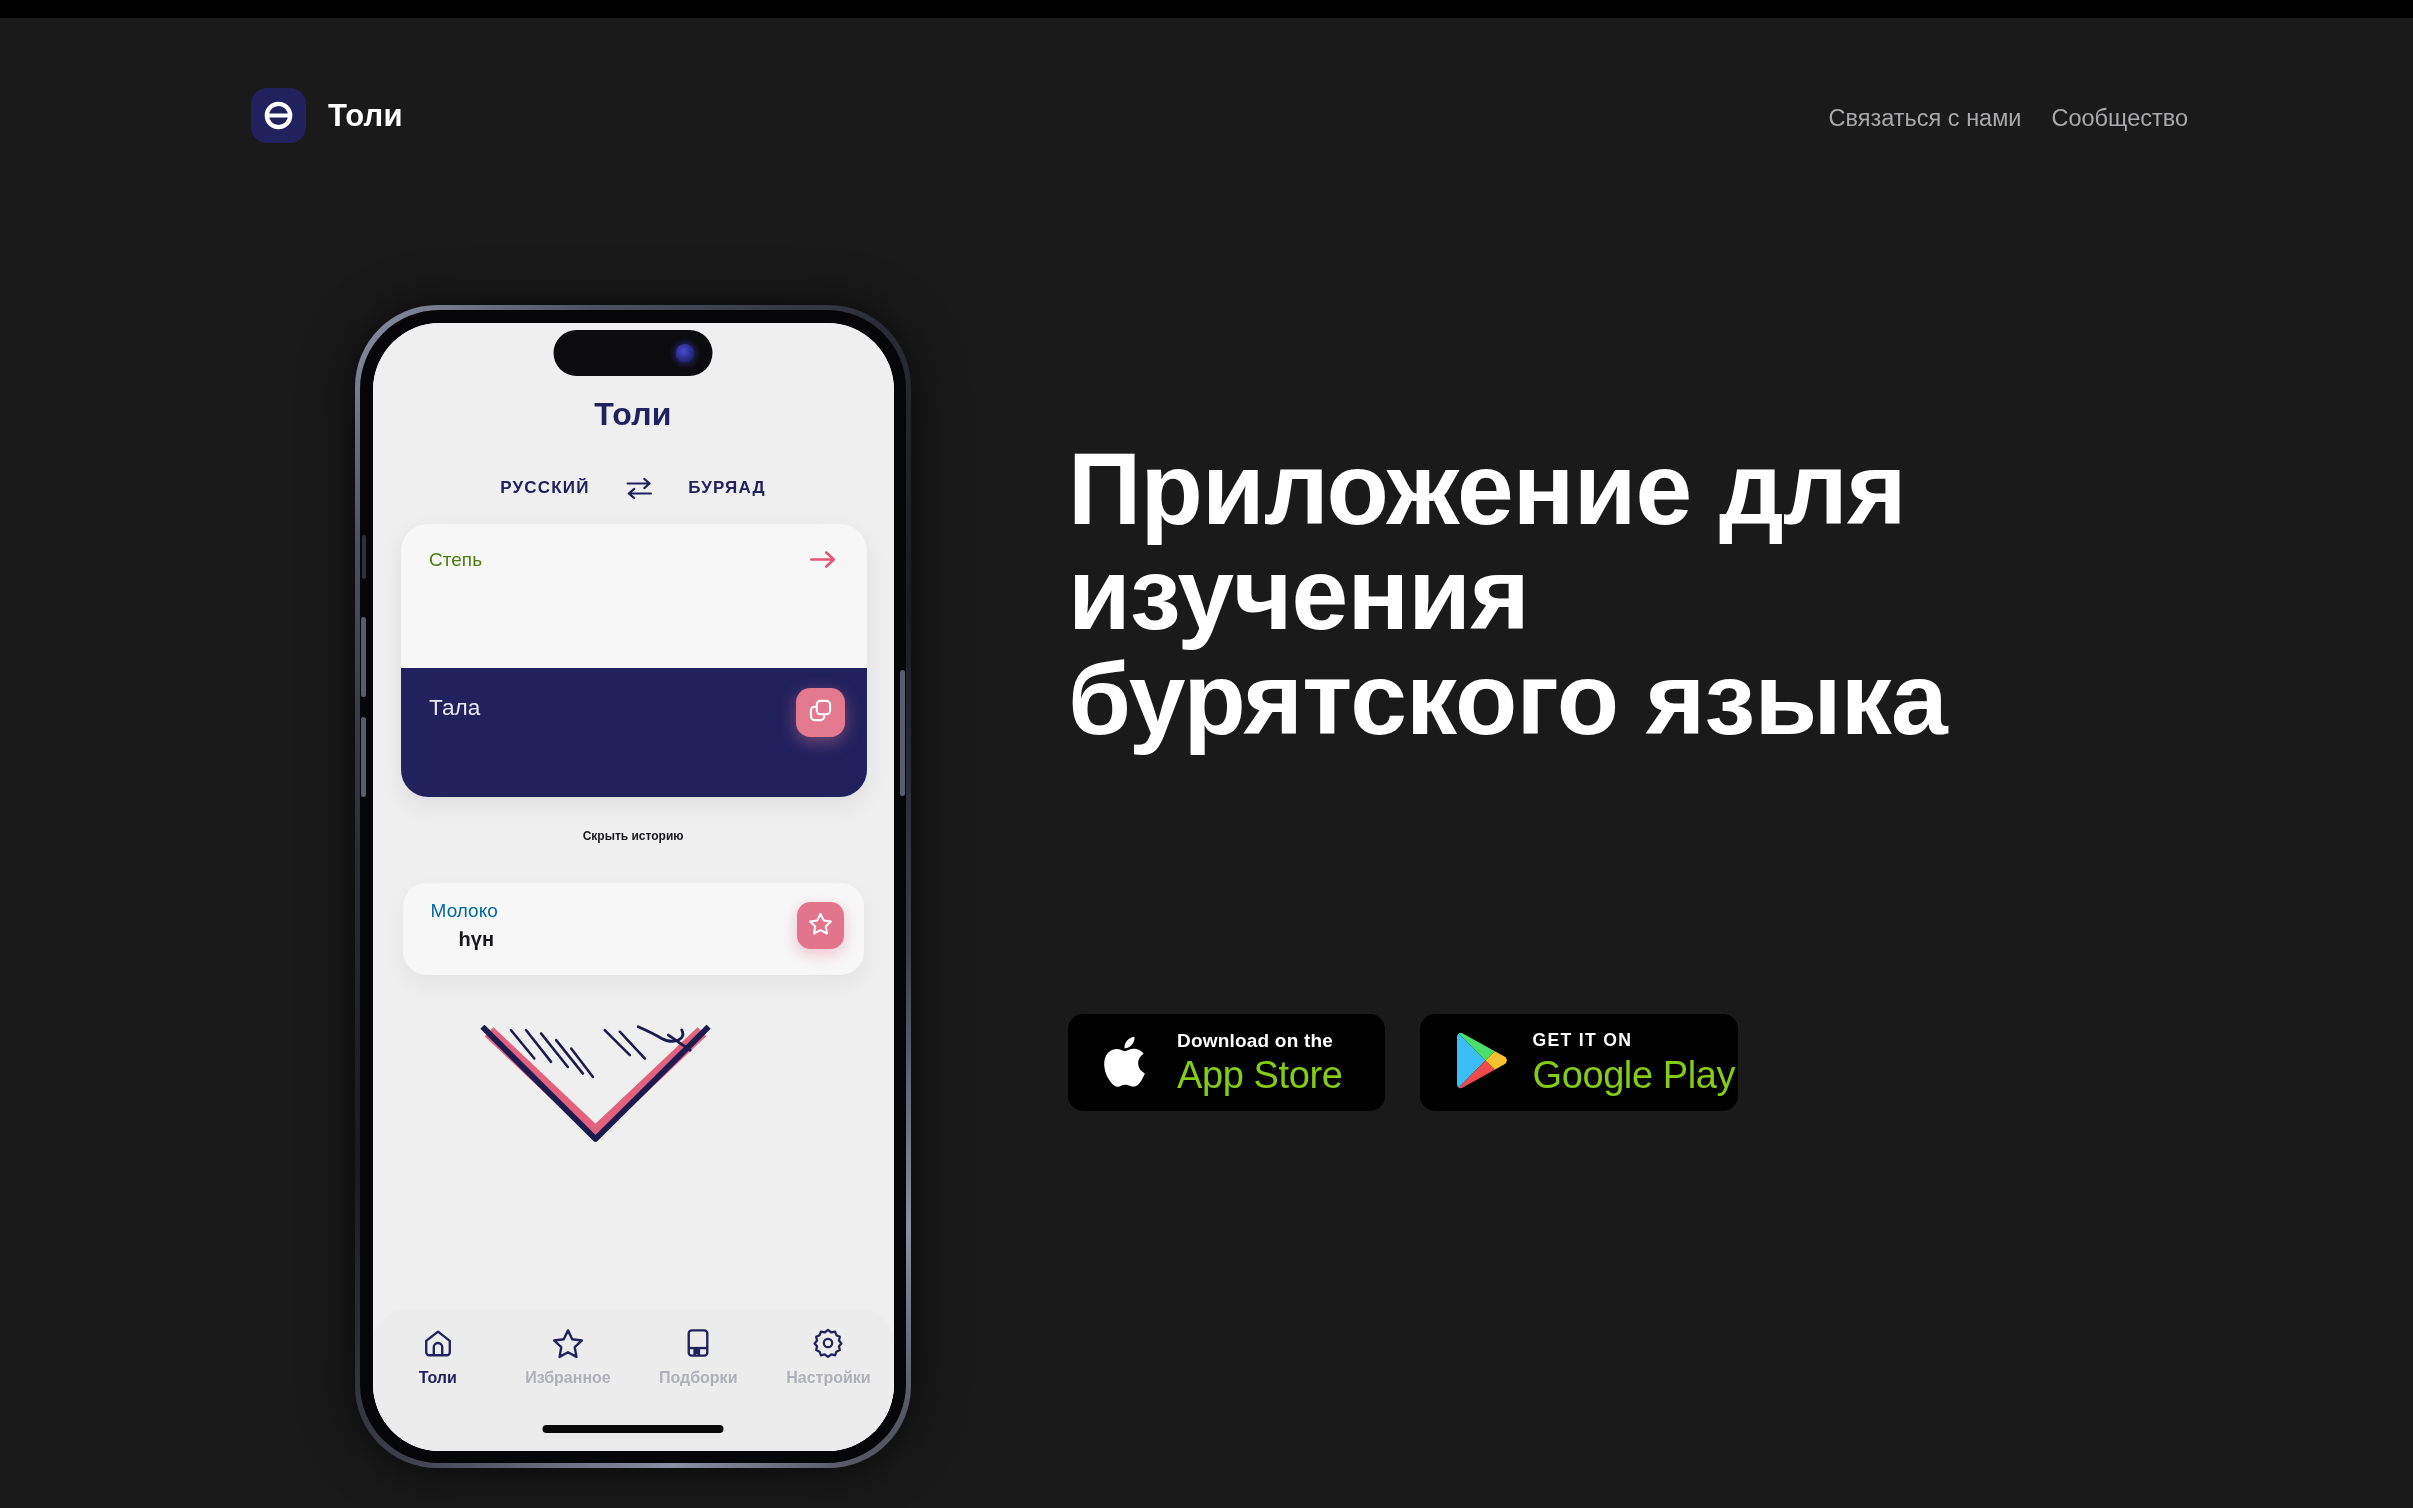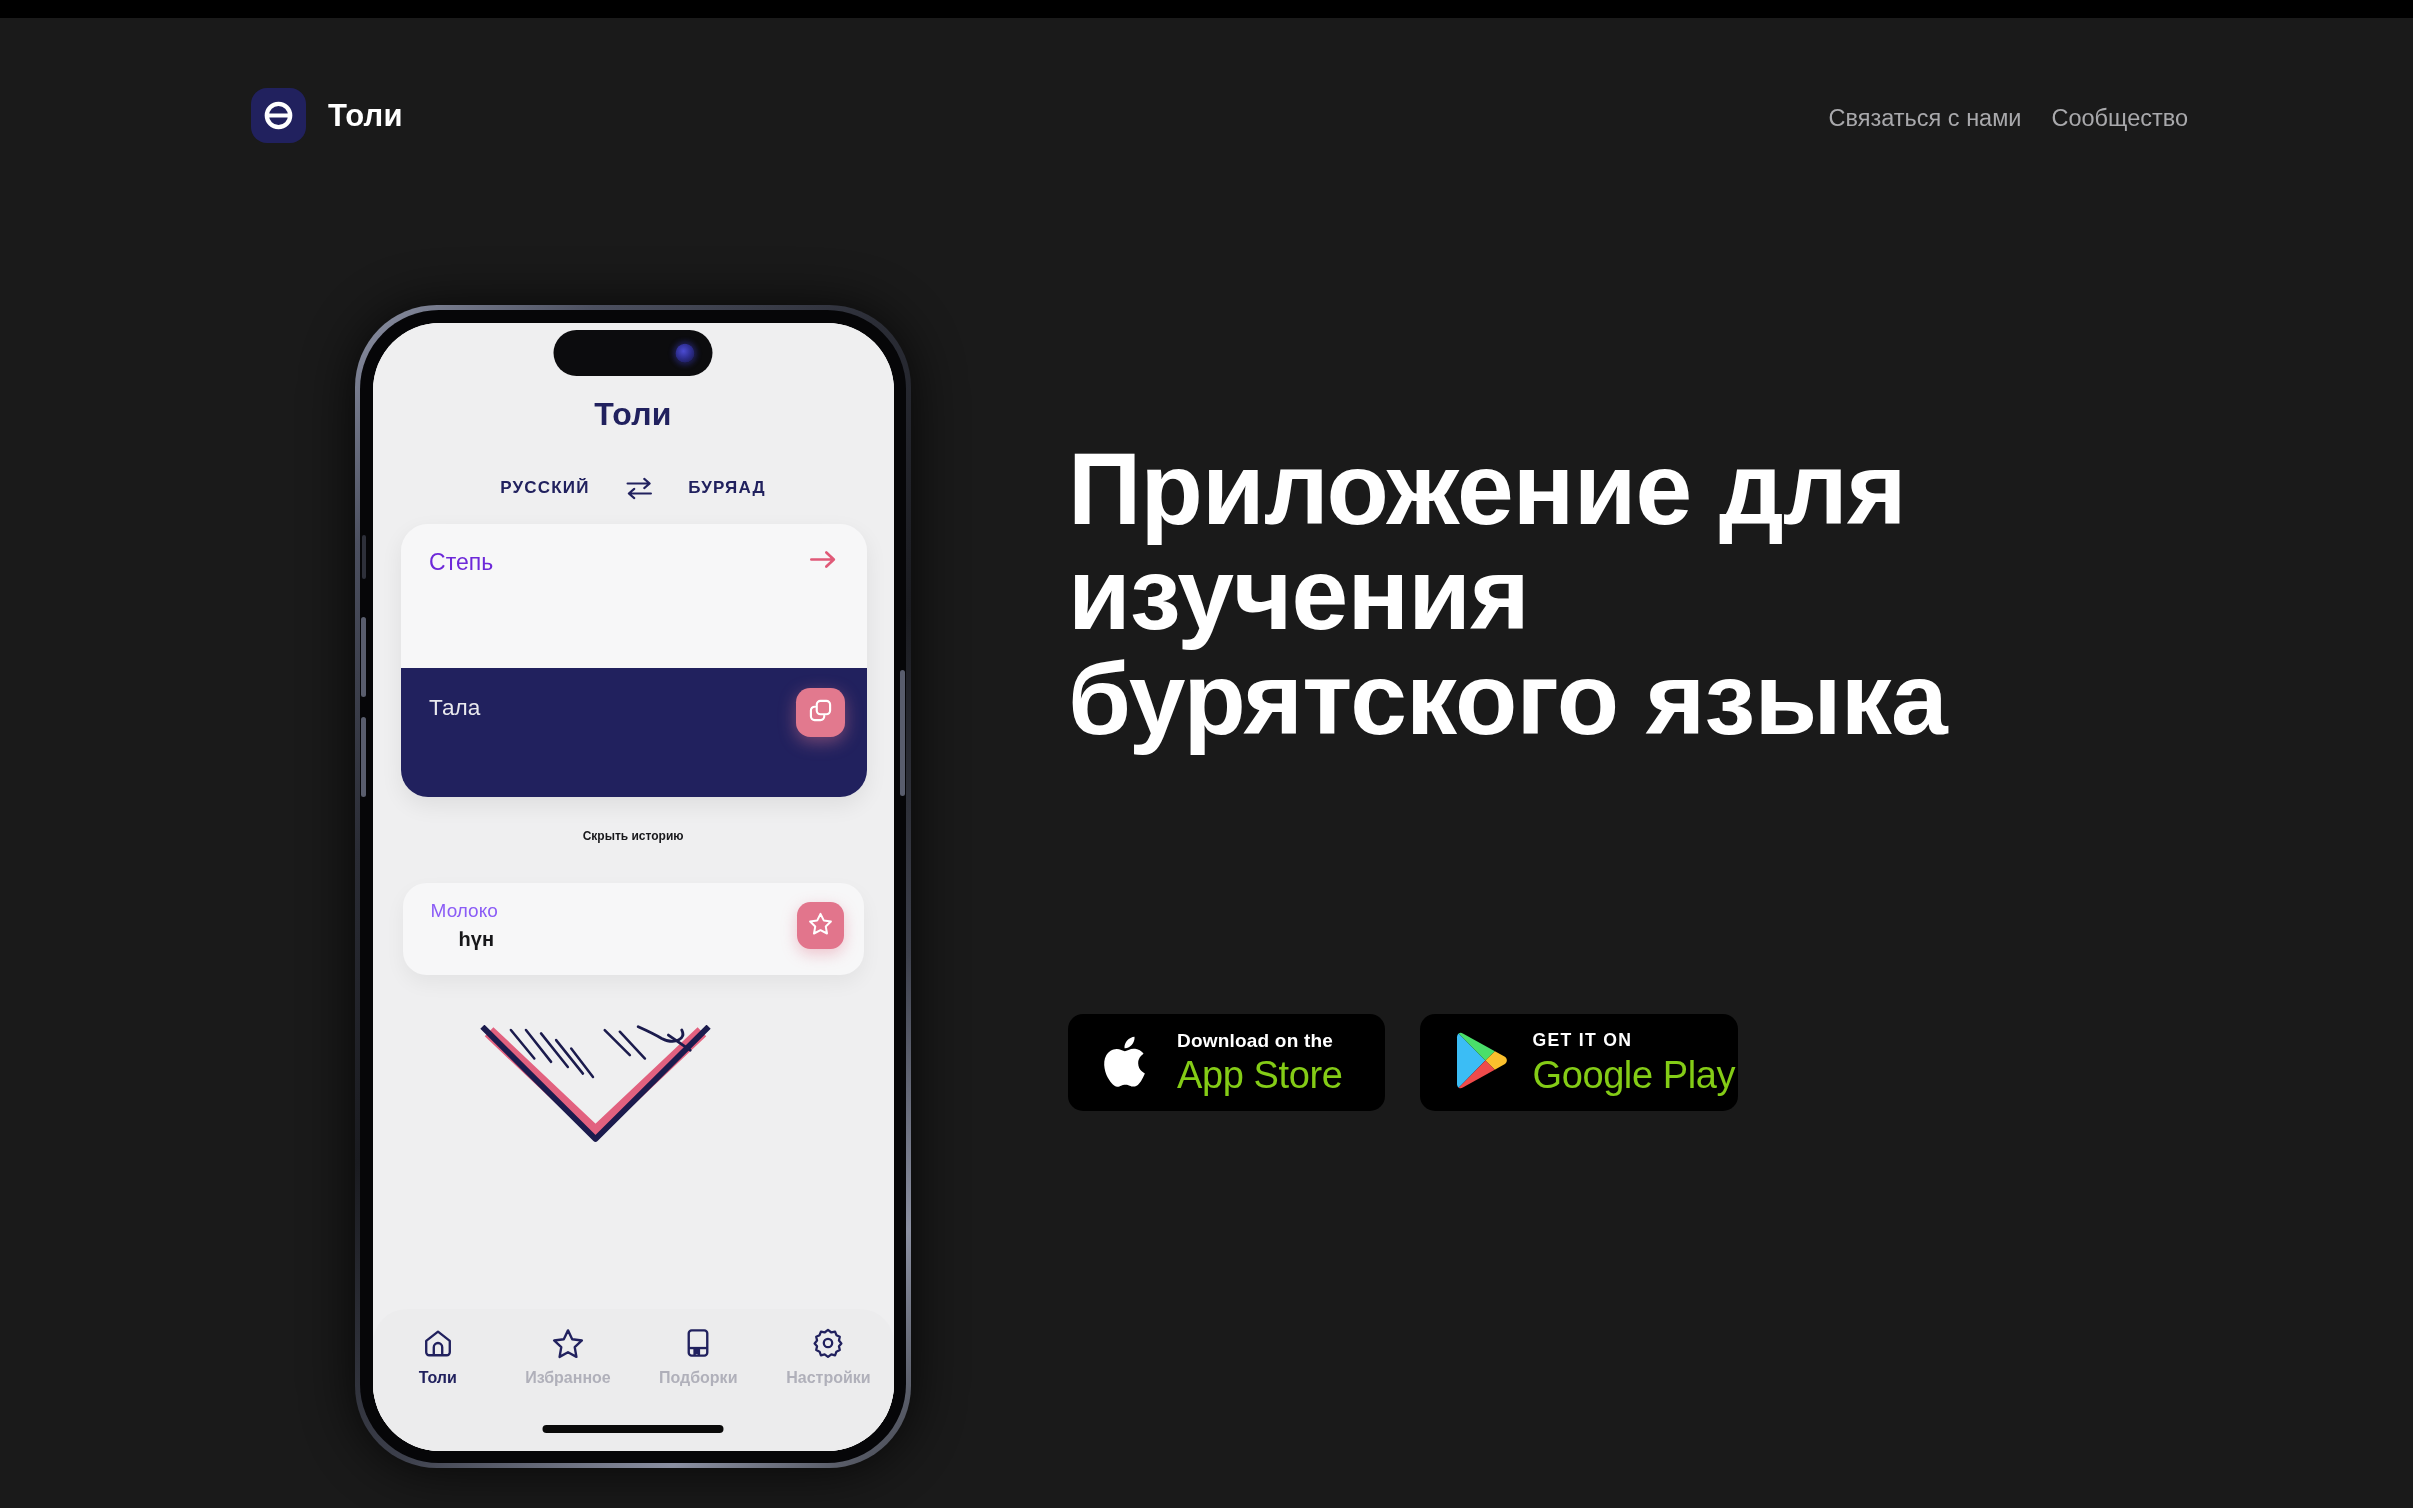--- a/index.html
+++ b/index.html
@@ -144,21 +144,21 @@
     overflow:hidden;
     box-shadow:0 8.4px 22px rgba(0,0,0,.07);
   }
   .io-input {
     position:relative;
     height:144px;
     background:#f7f7f8;
     padding:25px 28.5px;
   }
   .io-input-text {
-    color:#6d28d9; font-size:23px; font-weight:400;
+    color:#4d7c0f; font-size:19px; font-weight:400;
   }
   .io-arrow {
     position:absolute; right:28.5px; top:23.5px;
     width:30px; height:25px; cursor:pointer;
   }
   .io-output {
     position:relative;
     height:129px;
     background:#21215e;
     padding:27px 28.5px;
@@ -186,21 +186,21 @@
     position:absolute; left:30px;
     width:461px; height:92px;
     border-radius:23.5px;
     background:#f7f7f8;
     box-shadow:0 8.4px 20px rgba(0,0,0,.05);
   }
   .hist-card.h1 { top:560px; }
   .hist-card.h2 { top:662px; }
   .hist-src {
     position:absolute; left:28px; top:17px;
-    color:#8b5cf6; font-size:19px; font-weight:400;
+    color:#0369a1; font-size:19px; font-weight:400;
   }
   .hist-dst {
     position:absolute; left:28px; top:45px;
     color:#17171a; font-size:20px; font-weight:bold;margin-left:28px;
   }
   .star-btn {
     position:absolute; right:20px; top:19px;
     width:47px; height:47px; border-radius:13.4px;
     background:#e2758c;
     display:flex; align-items:center; justify-content:center;

